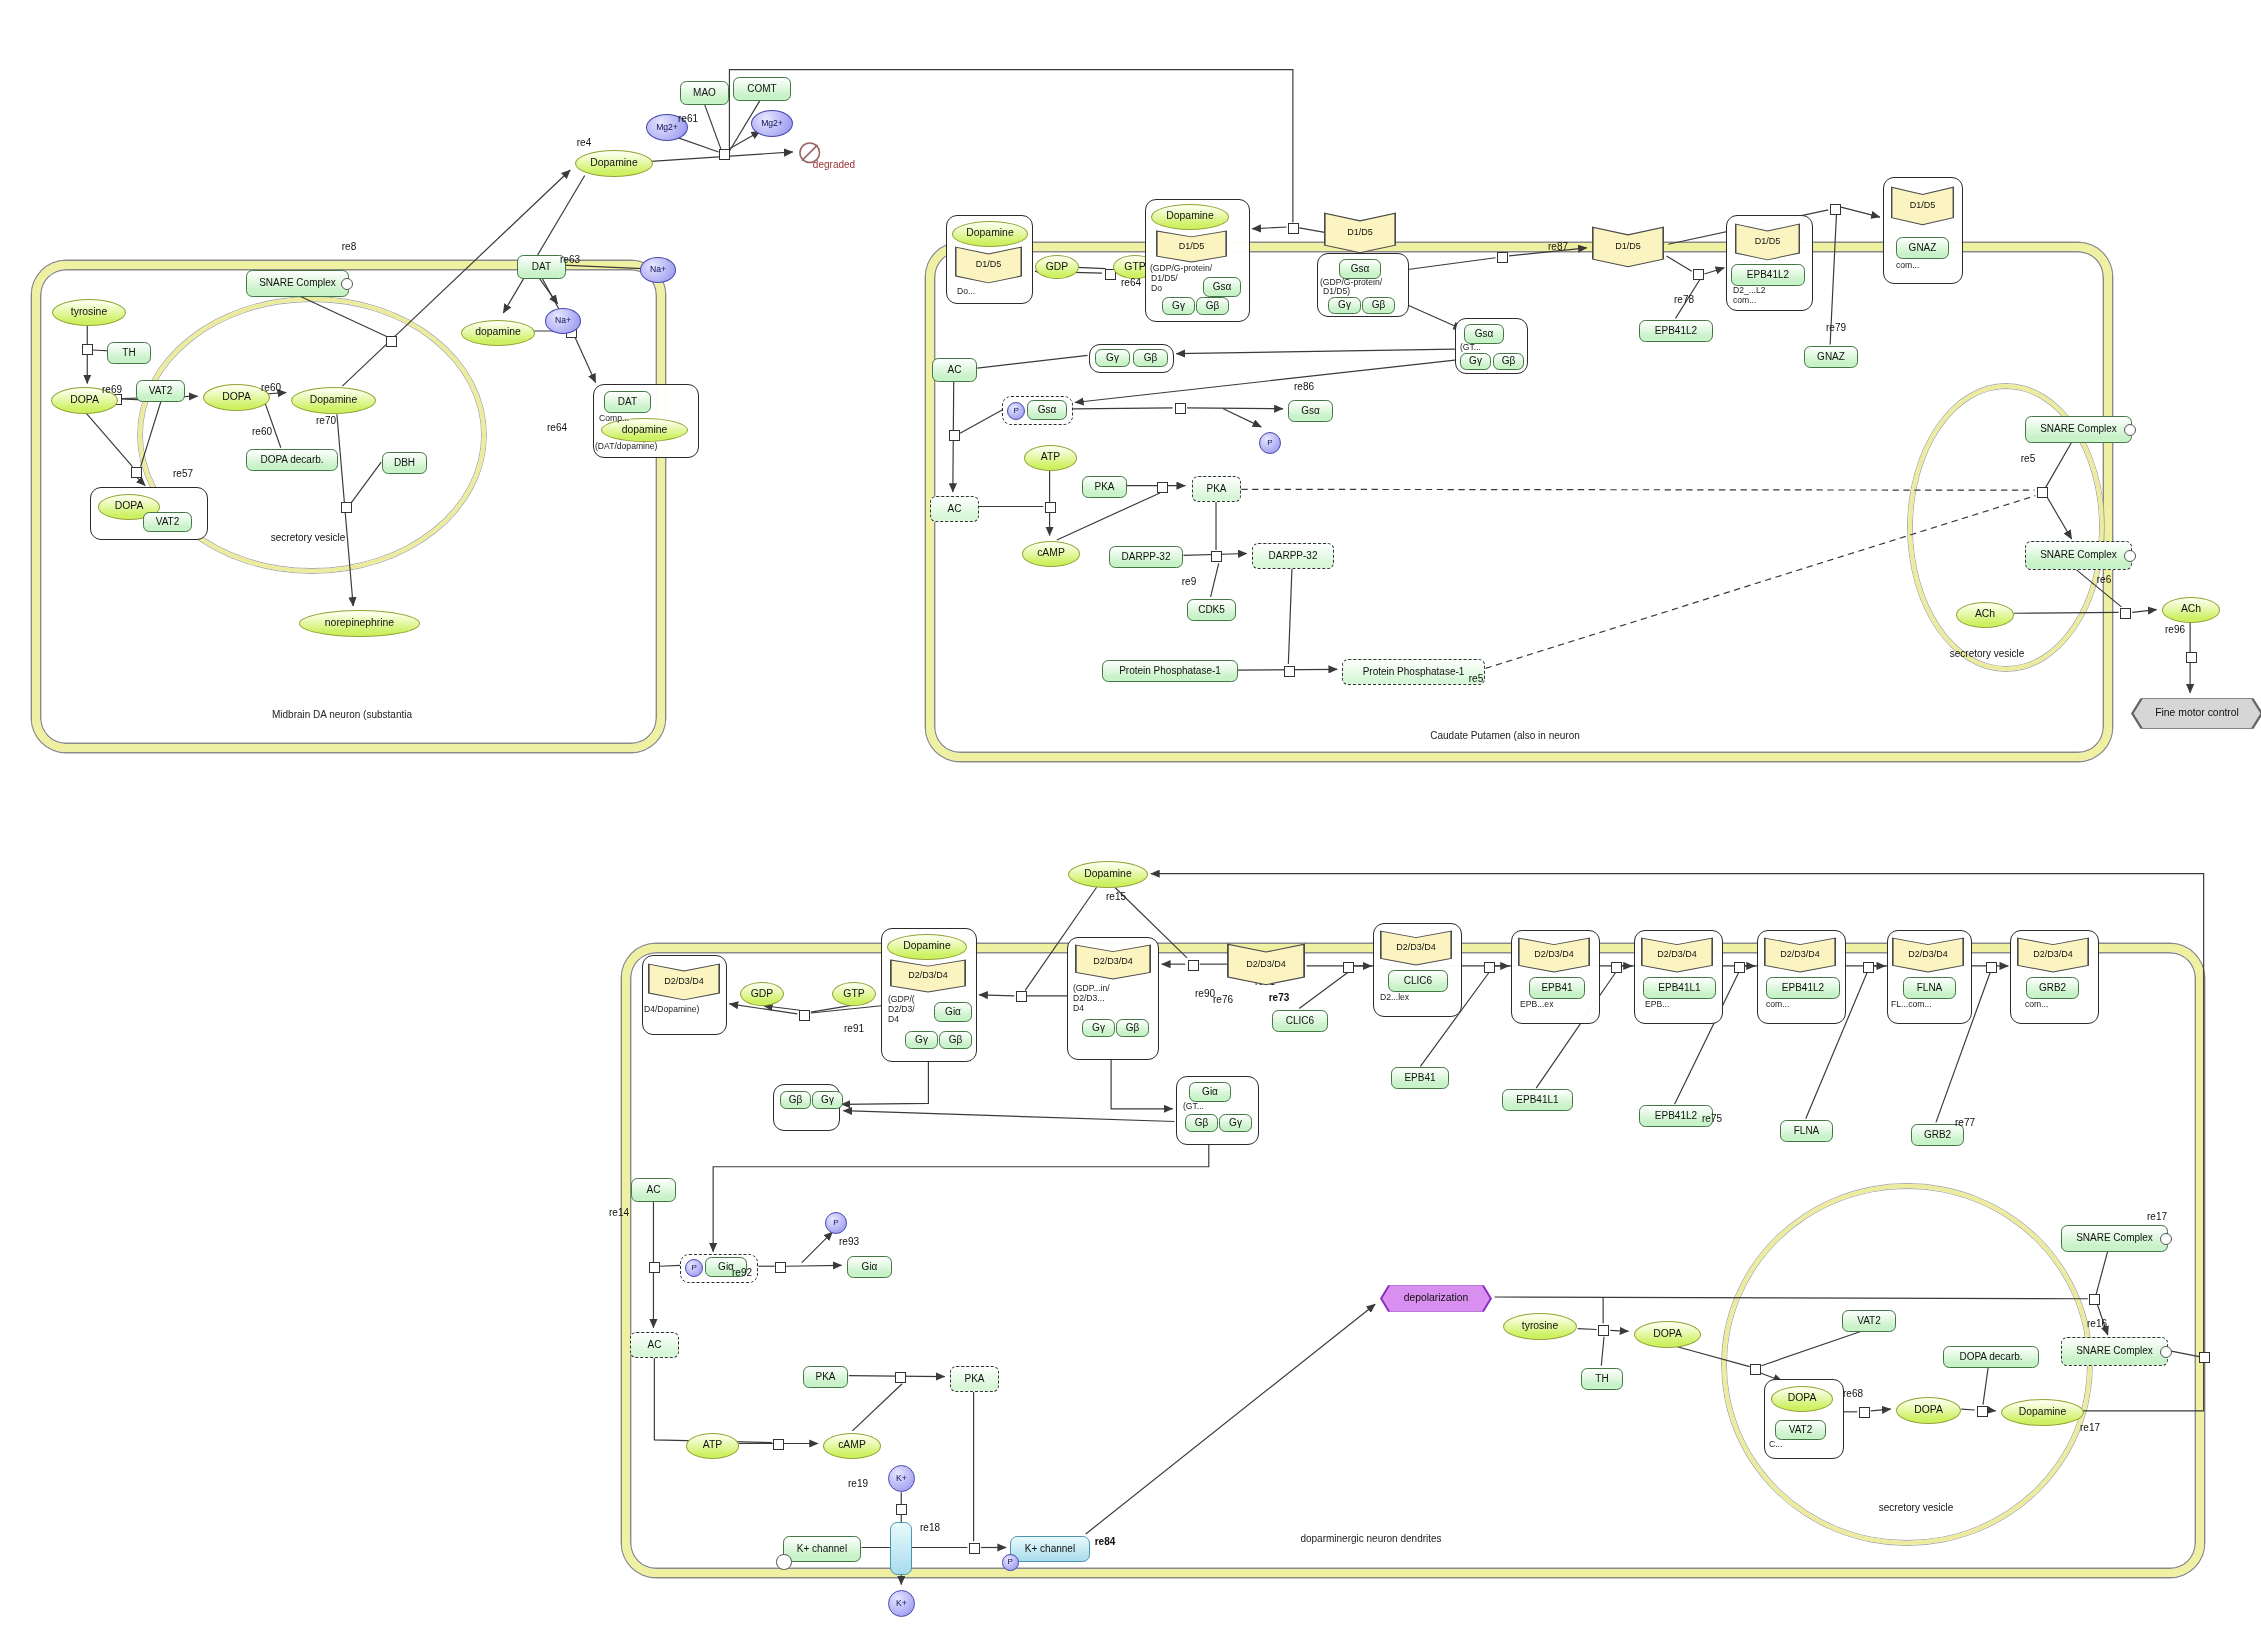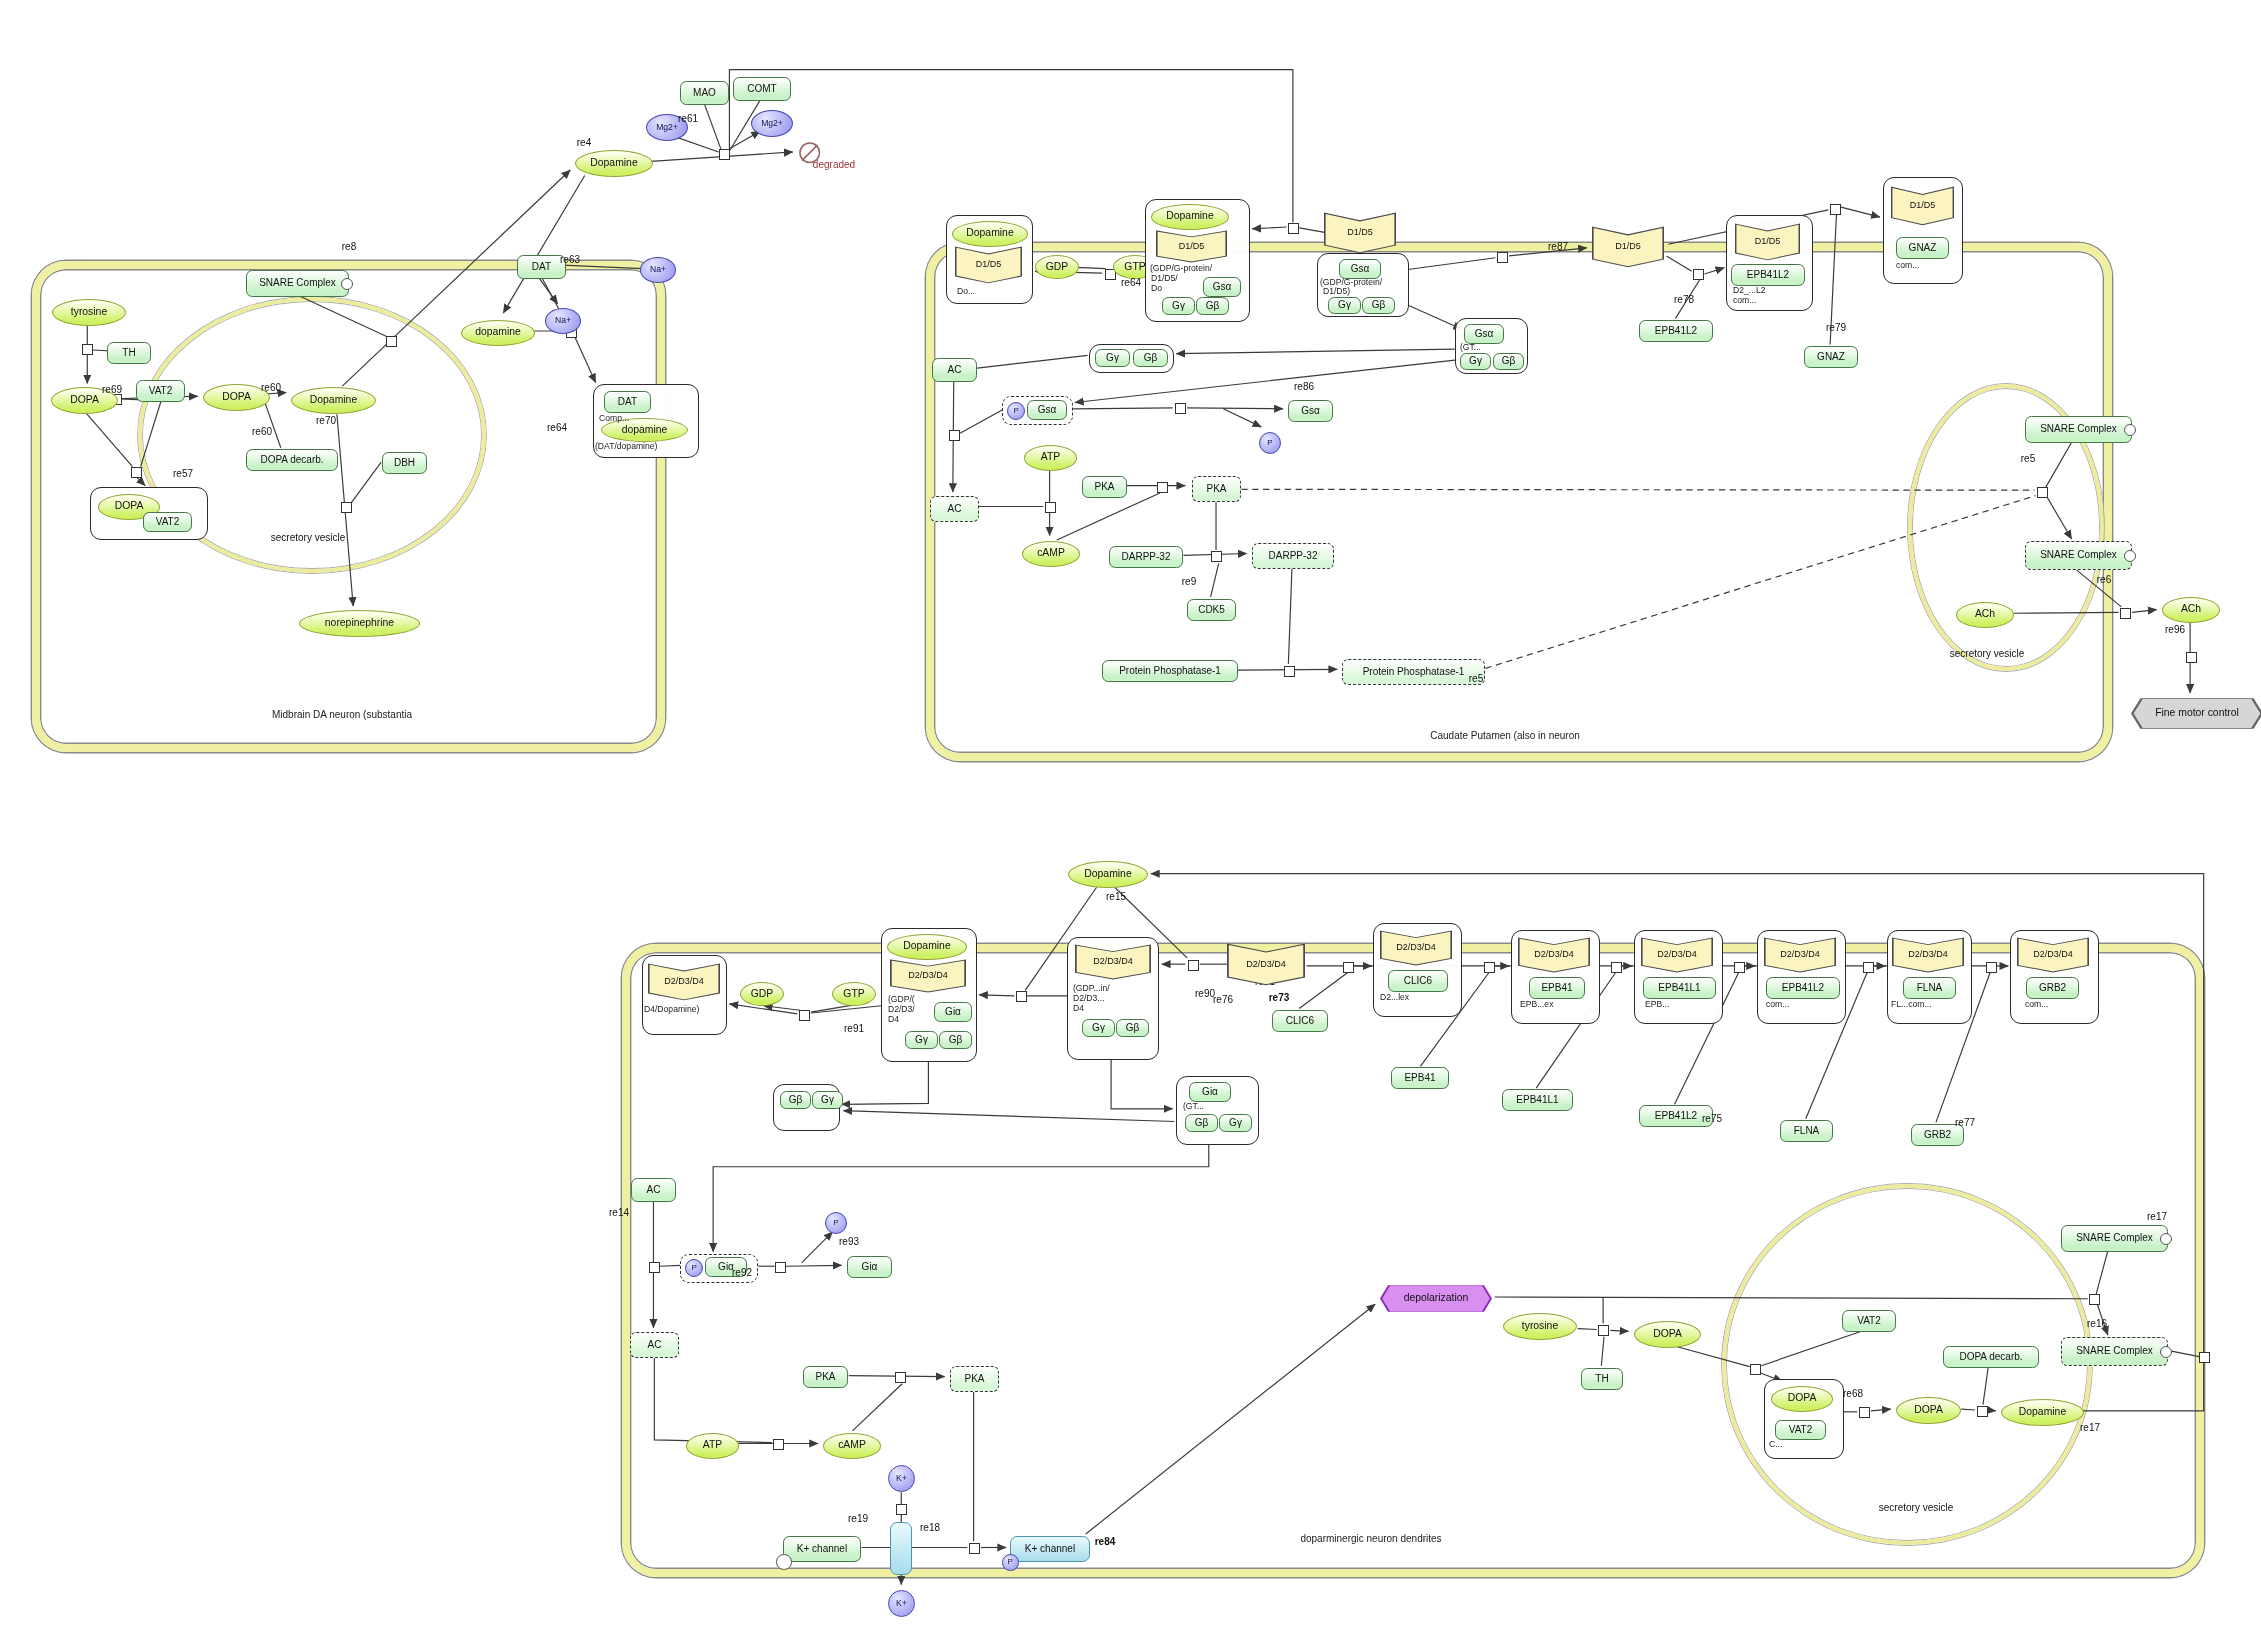--- a/index.html
+++ b/index.html
@@ -805,21 +805,21 @@
     <div class="lbl" style="left: 854px; top: 1028px;">re91</div>
     <div class="lbl" style="left: 1205px; top: 993px;">re90</div>
     <div class="lbl" style="left: 1265px; top: 981px;">re71</div>
     <div class="lbl" style="left: 1279px; top: 997px; font-weight: bold;">re73</div>
     <div class="lbl" style="left: 1223px; top: 999px;">re76</div>
     <div class="lbl" style="left: 1712px; top: 1118px;">re75</div>
     <div class="lbl" style="left: 1965px; top: 1122px;">re77</div>
     <div class="lbl" style="left: 619px; top: 1212px;">re14</div>
     <div class="lbl" style="left: 742px; top: 1272px;">re92</div>
     <div class="lbl" style="left: 849px; top: 1241px;">re93</div>
-    <div class="lbl" style="left: 858px; top: 1518px;">re19</div>
+    <div class="lbl" style="left: 858px; top: 1483px;">re19</div>
     <div class="lbl" style="left: 930px; top: 1527px;">re18</div>
     <div class="lbl bold" style="left: 1105px; top: 1541px;">re84</div>
     <div class="lbl" style="left: 1853px; top: 1393px;">re68</div>
     <div class="lbl" style="left: 2097px; top: 1323px;">re16</div>
     <div class="lbl" style="left: 2157px; top: 1216px;">re17</div>
     <div class="lbl" style="left: 2090px; top: 1427px;">re17</div>
     <div class="lbl" style="left: 834px; top: 164px; color: rgb(153, 51, 51); text-align: center;">degraded</div>
     <div class="lbl" style="left: 308px; top: 537px;">secretory vesicle</div>
     <div class="lbl" style="left: 1987px; top: 653px;">secretory vesicle</div>
     <div class="lbl" style="left: 1916px; top: 1507px;">secretory vesicle</div>

